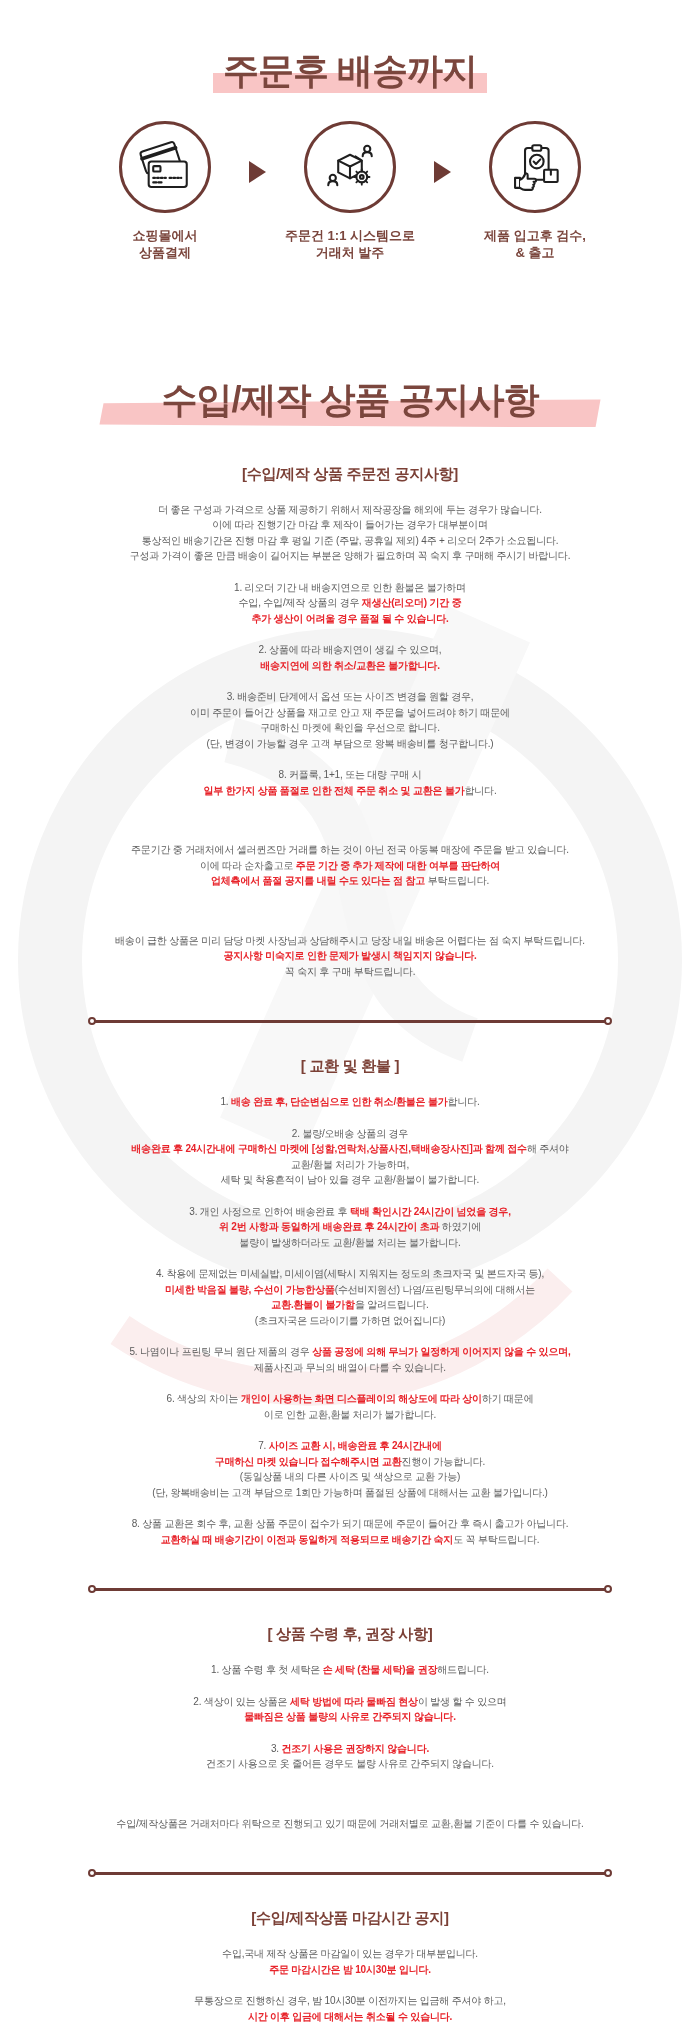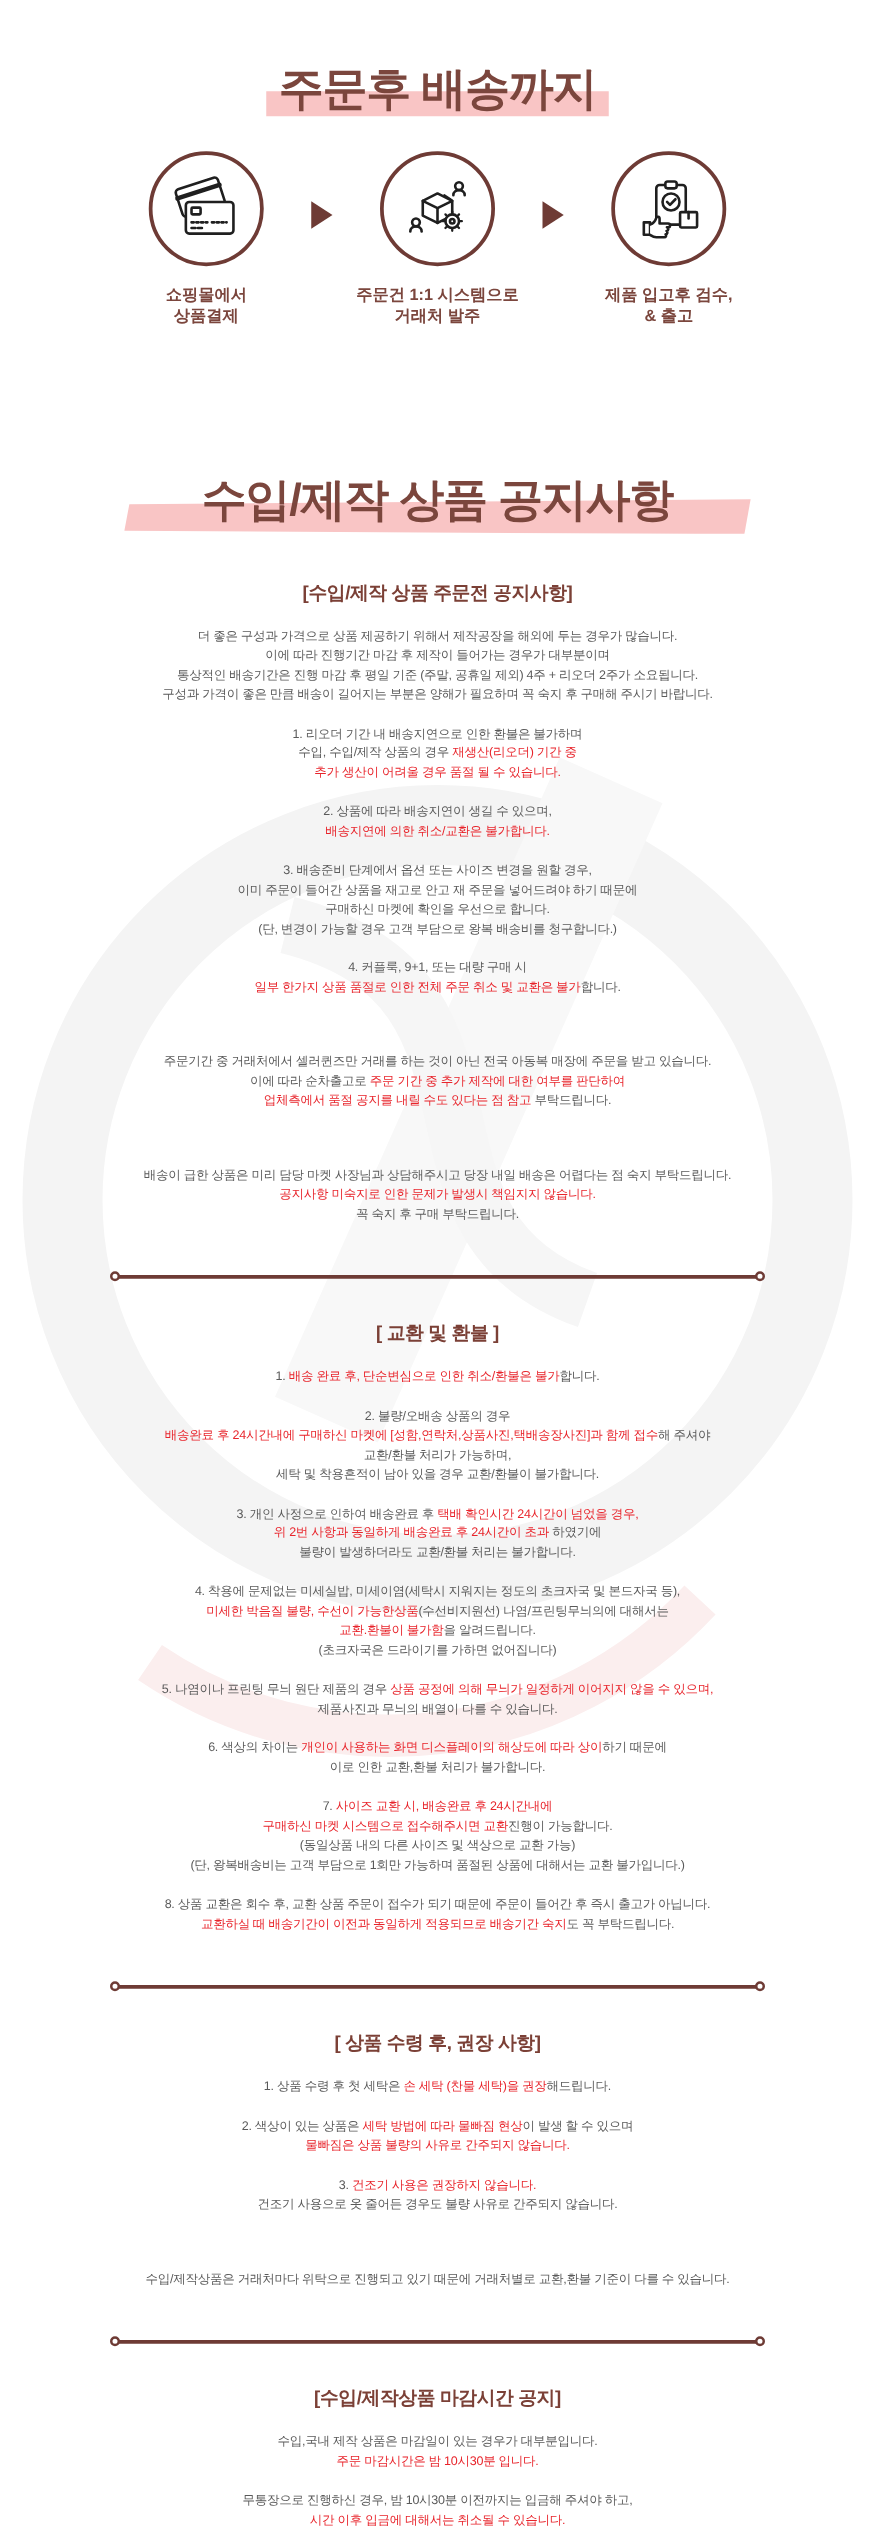--- a/index.html
+++ b/index.html
@@ -36,21 +36,21 @@
   .notice-title{margin-top:118px;}
   .notice-title .big-title .hl::after{left:-58px;right:-58px;bottom:-7px;height:28px;
     clip-path:polygon(0.8% 14%,100% 0,99% 100%,0 90%);}
 
   
   #sections{margin-top:44px;padding:0 12px;}
   .sec-h{font-size:15px;font-weight:bold;color:var(--heading);margin-bottom:18px;letter-spacing:-0.3px;}
   .blk{font-size:10px;line-height:15.5px;color:var(--gray);margin-bottom:16px;letter-spacing:-0.2px;}
   .blk.lg{margin-top:44px;}
   .blk .ln{display:block;}
-  .blk .red{color:var(--red);font-weight:normal;}
+  .blk .red{color:var(--red);font-weight:bold;}
   .divider{display:flex;align-items:center;width:524px;margin:38px auto 32px;}
   .divider .dot{width:8px;height:8px;border:2.5px solid var(--maroon);border-radius:50%;background:#fff;flex:0 0 auto;}
   .divider .bar{flex:1;height:2.5px;background:var(--maroon);margin:0 -1px;}
 </style>
 </head>
 <body>
 
 <div class="page">
 
   <svg class="wm" width="700" height="900" viewBox="0 0 700 900">
@@ -167,21 +167,21 @@
             <span class="ln"><span>2. 상품에 따라 배송지연이 생길 수 있으며,</span></span>
             <span class="ln"><span class="red">배송지연에 의한 취소/교환은 불가합니다.</span></span>
           </p>
           <p class="blk">
             <span class="ln"><span>3. 배송준비 단계에서 옵션 또는 사이즈 변경을 원할 경우,</span></span>
             <span class="ln"><span>이미 주문이 들어간 상품을 재고로 안고 재 주문을 넣어드려야 하기 때문에</span></span>
             <span class="ln"><span>구매하신 마켓에 확인을 우선으로 합니다.</span></span>
             <span class="ln"><span>(단, 변경이 가능할 경우 고객 부담으로 왕복 배송비를 청구합니다.)</span></span>
           </p>
           <p class="blk">
-            <span class="ln"><span>4. 커플룩, 9+1, 또는 대량 구매 시</span></span>
+            <span class="ln"><span>8. 커플룩, 1+1, 또는 대량 구매 시</span></span>
             <span class="ln"><span class="red">일부 한가지 상품 품절로 인한 전체 주문 취소 및 교환은 불가</span><span>합니다.</span></span>
           </p>
           <p class="blk lg">
             <span class="ln"><span>주문기간 중 거래처에서 셀러퀸즈만 거래를 하는 것이 아닌 전국 아동복 매장에 주문을 받고 있습니다.</span></span>
             <span class="ln"><span>이에 따라 순차출고로 </span><span class="red">주문 기간 중 추가 제작에 대한 여부를 판단하여</span></span>
             <span class="ln"><span class="red">업체측에서 품절 공지를 내릴 수도 있다는 점 참고</span><span> 부탁드립니다.</span></span>
           </p>
           <p class="blk lg">
             <span class="ln"><span>배송이 급한 상품은 미리 담당 마켓 사장님과 상담해주시고 당장 내일 배송은 어렵다는 점 숙지 부탁드립니다.</span></span>
             <span class="ln"><span class="red">공지사항 미숙지로 인한 문제가 발생시 책임지지 않습니다.</span></span>
@@ -218,21 +218,21 @@
           <p class="blk">
             <span class="ln"><span>5. 나염이나 프린팅 무늬 원단 제품의 경우 </span><span class="red">상품 공정에 의해 무늬가 일정하게 이어지지 않을 수 있으며,</span></span>
             <span class="ln"><span>제품사진과 무늬의 배열이 다를 수 있습니다.</span></span>
           </p>
           <p class="blk">
             <span class="ln"><span>6. 색상의 차이는 </span><span class="red">개인이 사용하는 화면 디스플레이의 해상도에 따라 상이</span><span>하기 때문에</span></span>
             <span class="ln"><span>이로 인한 교환,환불 처리가 불가합니다.</span></span>
           </p>
           <p class="blk">
             <span class="ln"><span>7. </span><span class="red">사이즈 교환 시, 배송완료 후 24시간내에</span></span>
-            <span class="ln"><span class="red">구매하신 마켓 시스템으로 접수해주시면 교환</span><span>진행이 가능합니다.</span></span>
+            <span class="ln"><span class="red">구매하신 마켓 있습니다 접수해주시면 교환</span><span>진행이 가능합니다.</span></span>
             <span class="ln"><span>(동일상품 내의 다른 사이즈 및 색상으로 교환 가능)</span></span>
             <span class="ln"><span>(단, 왕복배송비는 고객 부담으로 1회만 가능하며 품절된 상품에 대해서는 교환 불가입니다.)</span></span>
           </p>
           <p class="blk">
             <span class="ln"><span>8. 상품 교환은 회수 후, 교환 상품 주문이 접수가 되기 때문에 주문이 들어간 후 즉시 출고가 아닙니다.</span></span>
             <span class="ln"><span class="red">교환하실 때 배송기간이 이전과 동일하게 적용되므로 배송기간 숙지</span><span>도 꼭 부탁드립니다.</span></span>
           </p>
         </section>
         <div class="divider">
           <span class="dot"></span>

